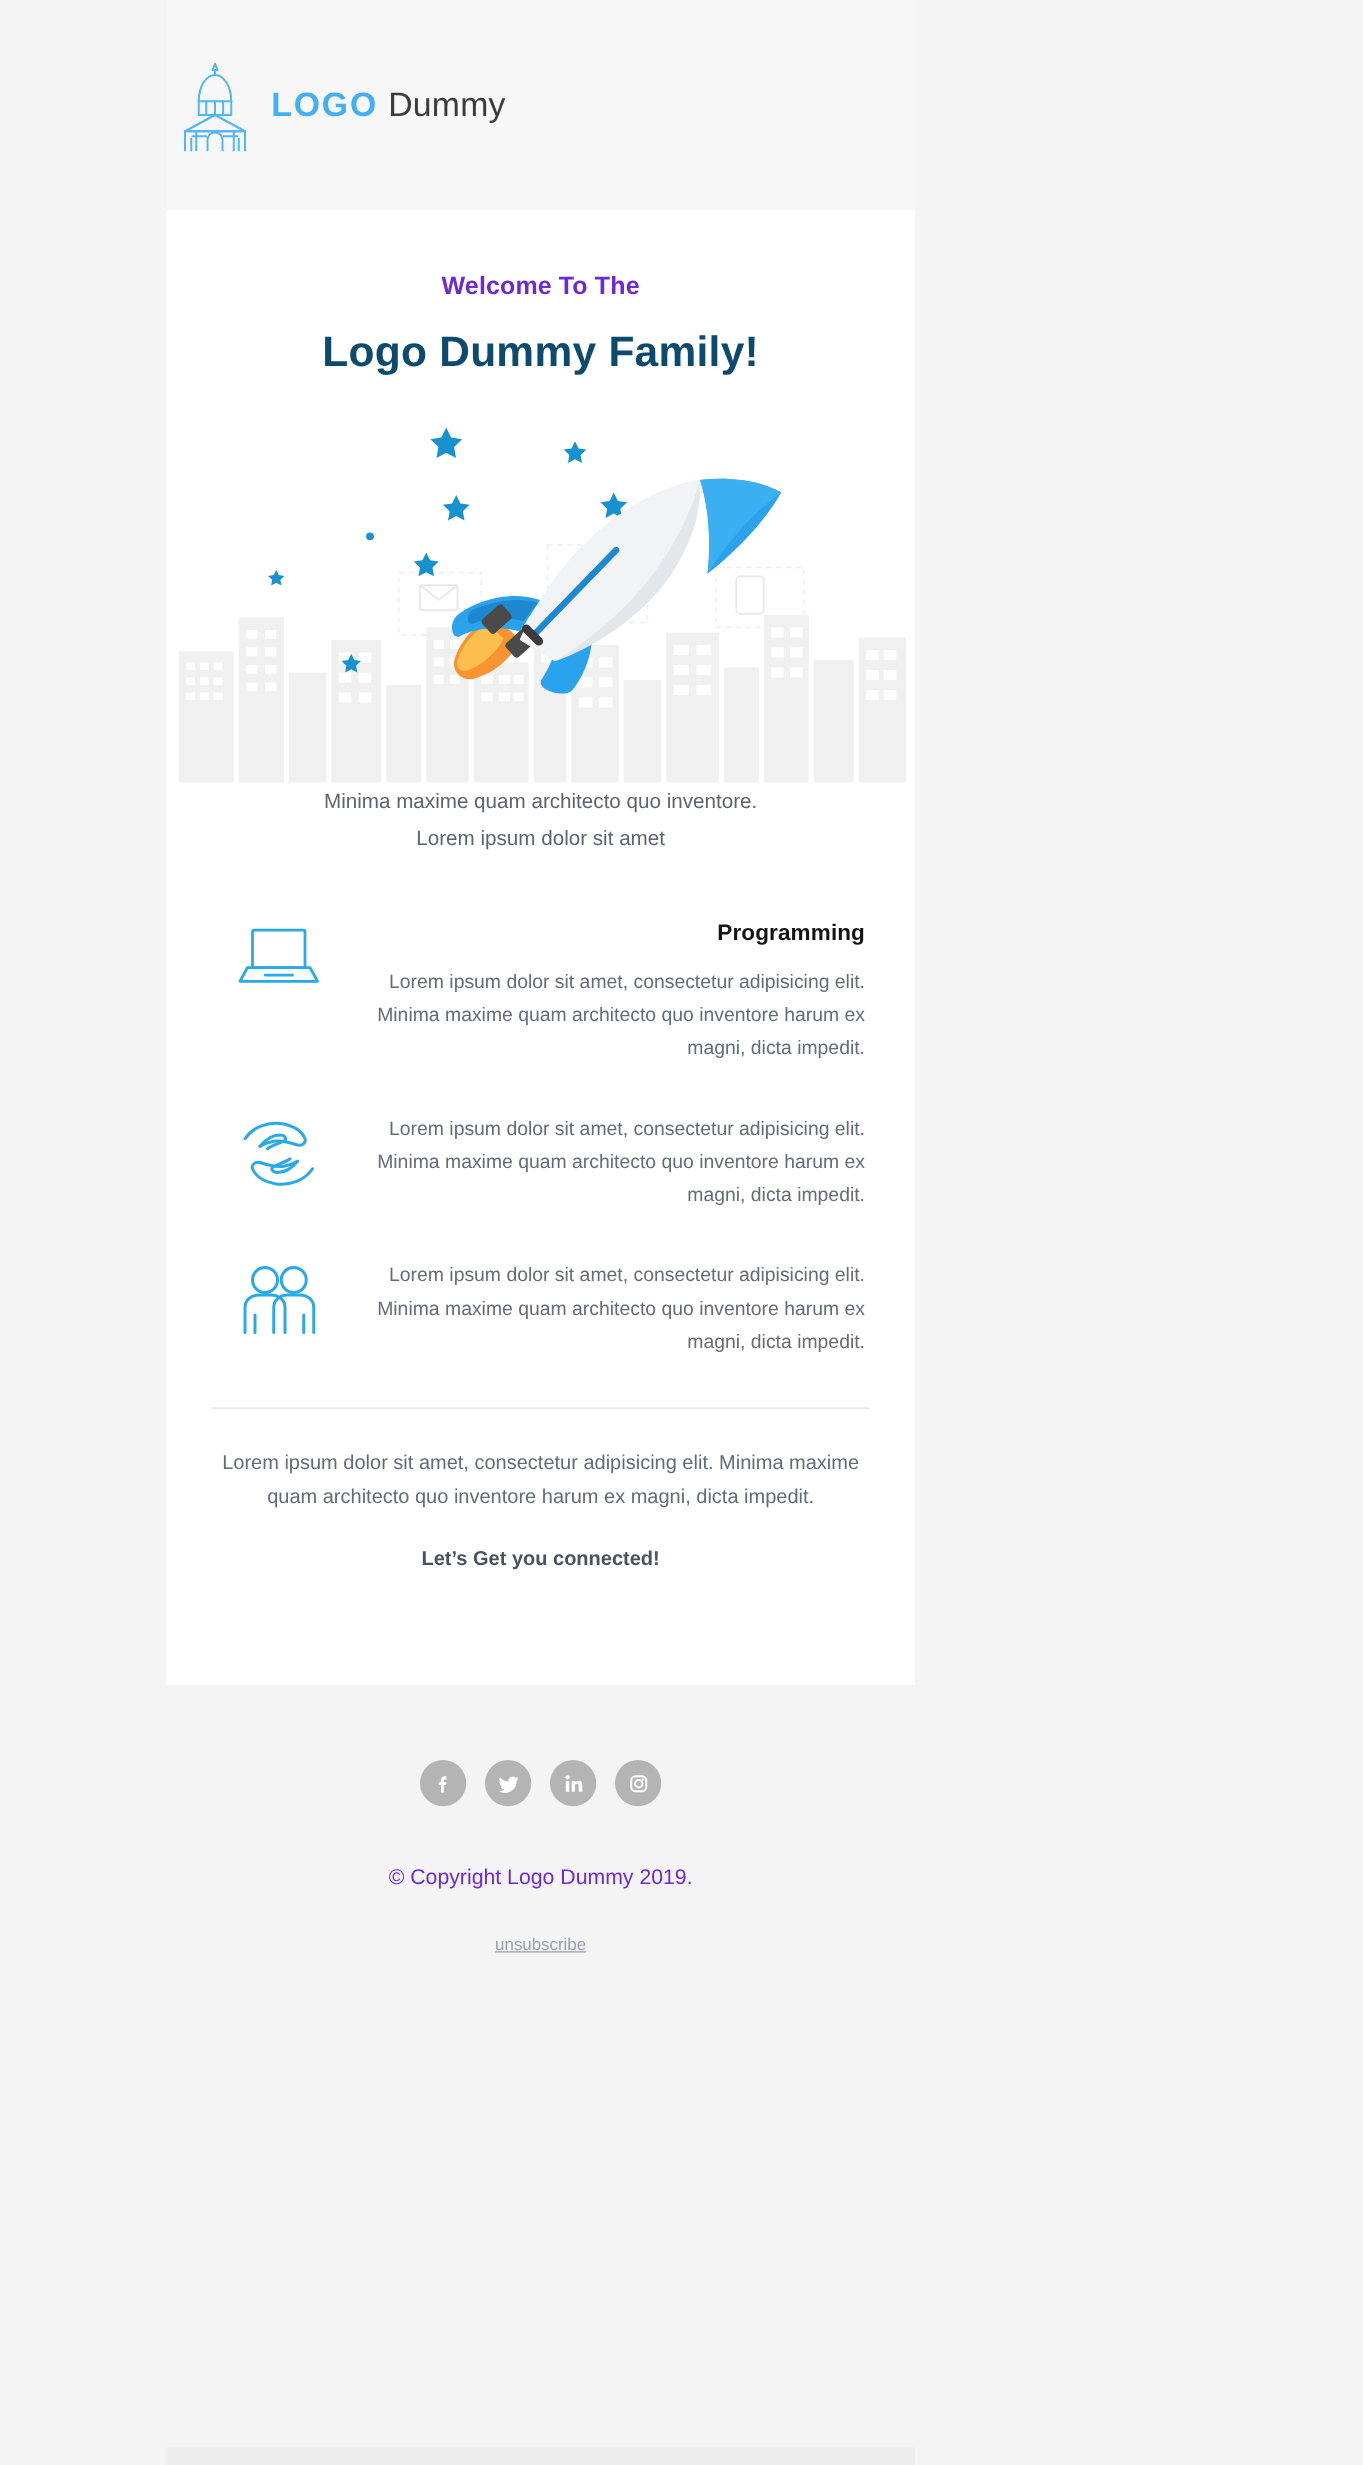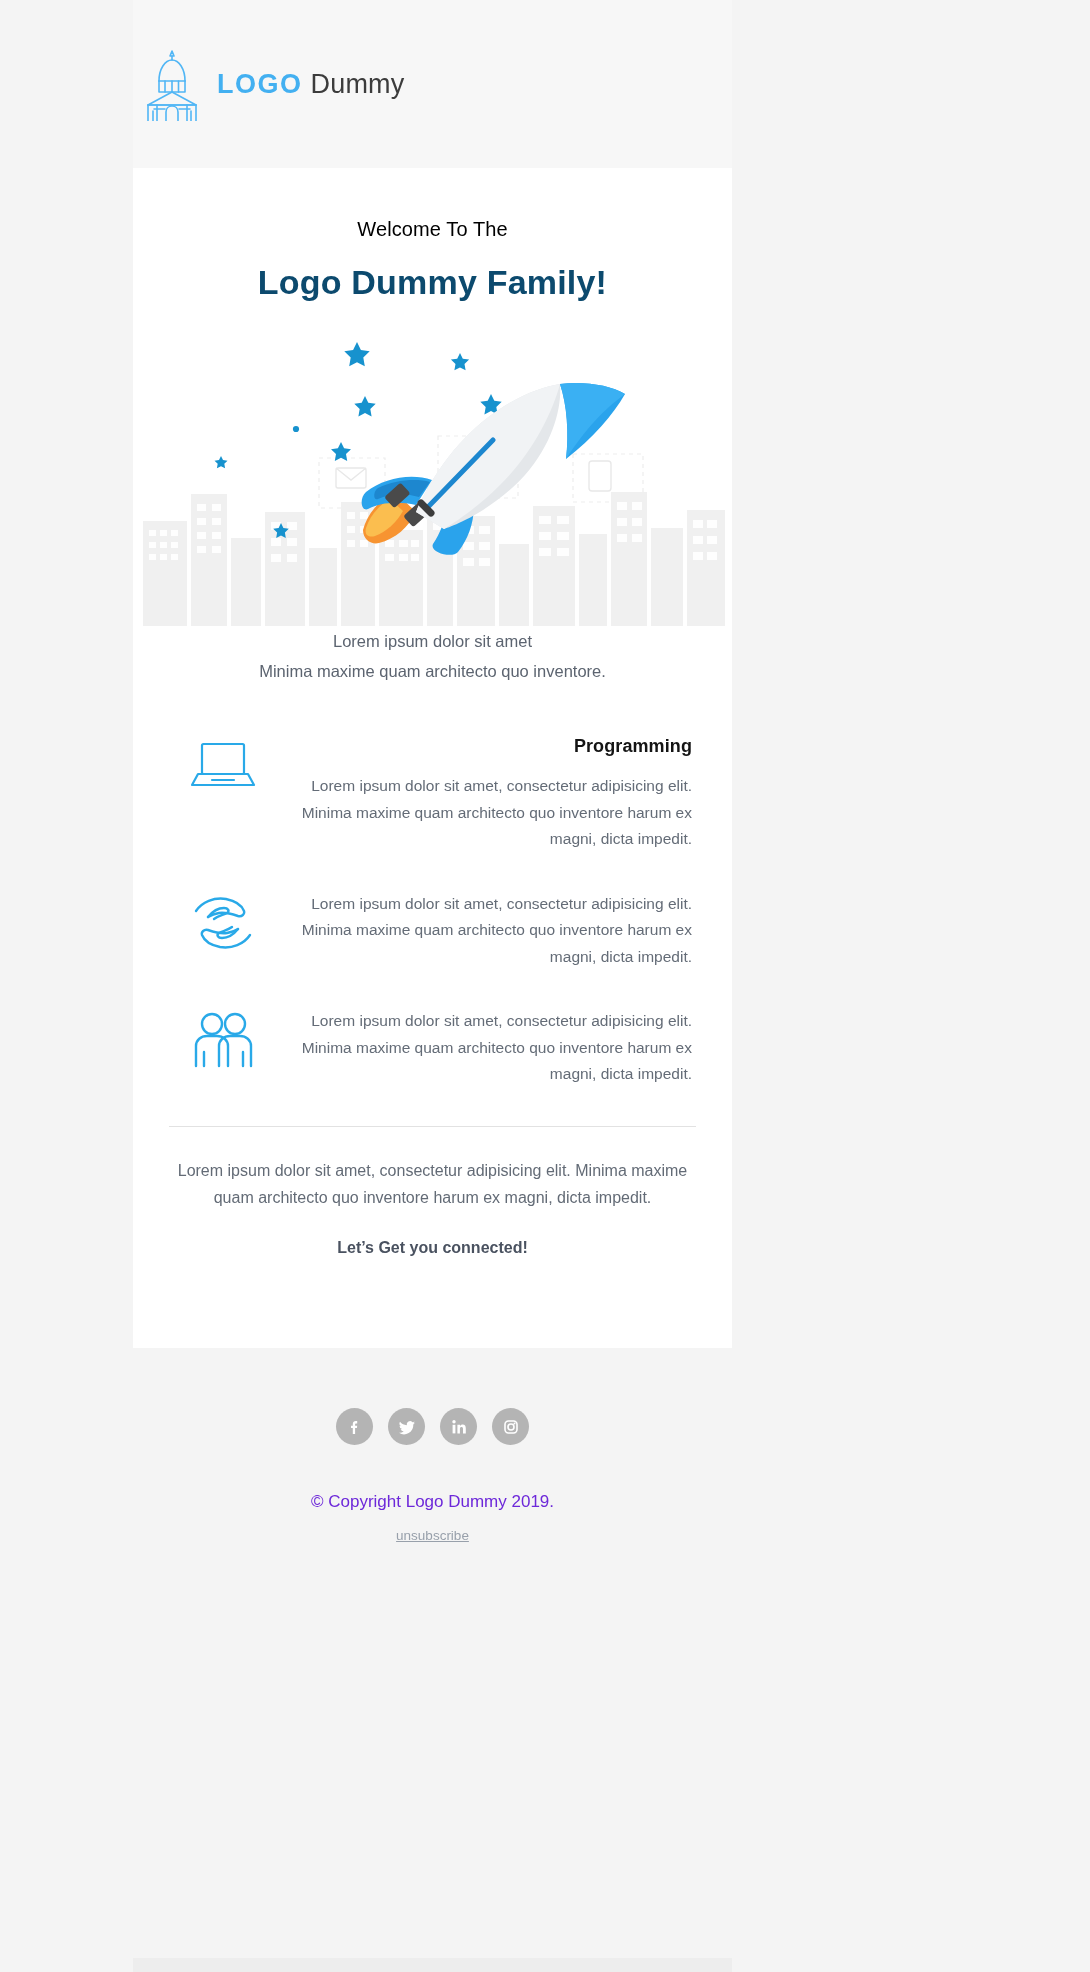--- a/index.html
+++ b/index.html
@@ -46,22 +46,22 @@
     left: 133px;
     top: 168px;
     width: 599px;
     height: 1180px;
     background: #ffffff;
   }
 
   .hero { padding-top: 50px; text-align: center; }
   .hero-kicker {
     font-size: 20px;
-    font-weight: 400;
-    color: #000000;
+    font-weight: 700;
+    color: #6d28d9;
     letter-spacing: .1px;
   }
   .hero-title {
     margin-top: 22px;
     font-size: 34px;
     font-weight: 700;
     color: #0c4a6e;
     letter-spacing: .2px;
   }
 
@@ -139,21 +139,21 @@
     cursor: pointer;
   }
   .social-btn svg { display: block; }
   .copyright {
     margin-top: 47px;
     font-size: 17px;
     color: #6d28d9;
   }
   .unsub {
     display: inline-block;
-    margin-top: 16px;
+    margin-top: 36px;
     font-size: 13.5px;
     color: #98a0ab;
     text-decoration: underline;
     cursor: pointer;
   }
   .bottom-strip {
     position: absolute;
     left: 133px;
     top: 1958px;
     width: 599px;
@@ -347,22 +347,22 @@
           <path d="M427 68 C451 65 477 69 492 78 C477 89 457 106 433 143 C436 117 434 89 427 68 Z" fill="#3ab0f3"></path>
 
           <path d="M294 192 L360 124" stroke="#1d87cf" stroke-width="5" stroke-linecap="round" fill="none"></path>
 
           <path d="M288 187 l10 10" stroke="#3c3c3c" stroke-width="7" stroke-linecap="round"></path>
         </g>
       </svg>
     </div>
 
     <div class="subtitle">
+      <div>Minima maxime quam architecto quo inventore.</div>
       <div>Lorem ipsum dolor sit amet</div>
-      <div>Minima maxime quam architecto quo inventore.</div>
     </div>
 
     <div class="features">
 
       <div class="feature">
         <div class="feature-icon">
           <svg width="66" height="50" viewBox="0 0 66 50">
             <g fill="none" stroke="#29a9e8" stroke-width="2.2" stroke-linejoin="round" stroke-linecap="round">
               <rect x="12" y="4" width="42" height="30" rx="1.5"></rect>
               <path d="M8 34 L58 34 L64 45 L2 45 Z"></path>

